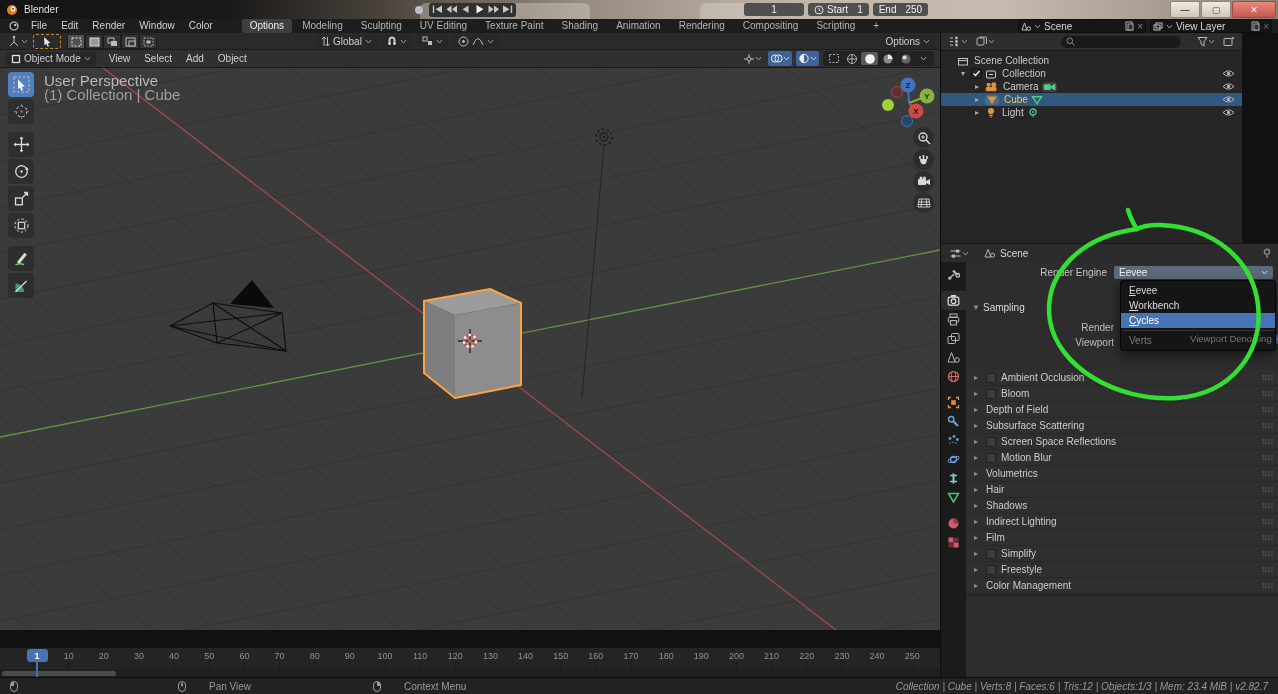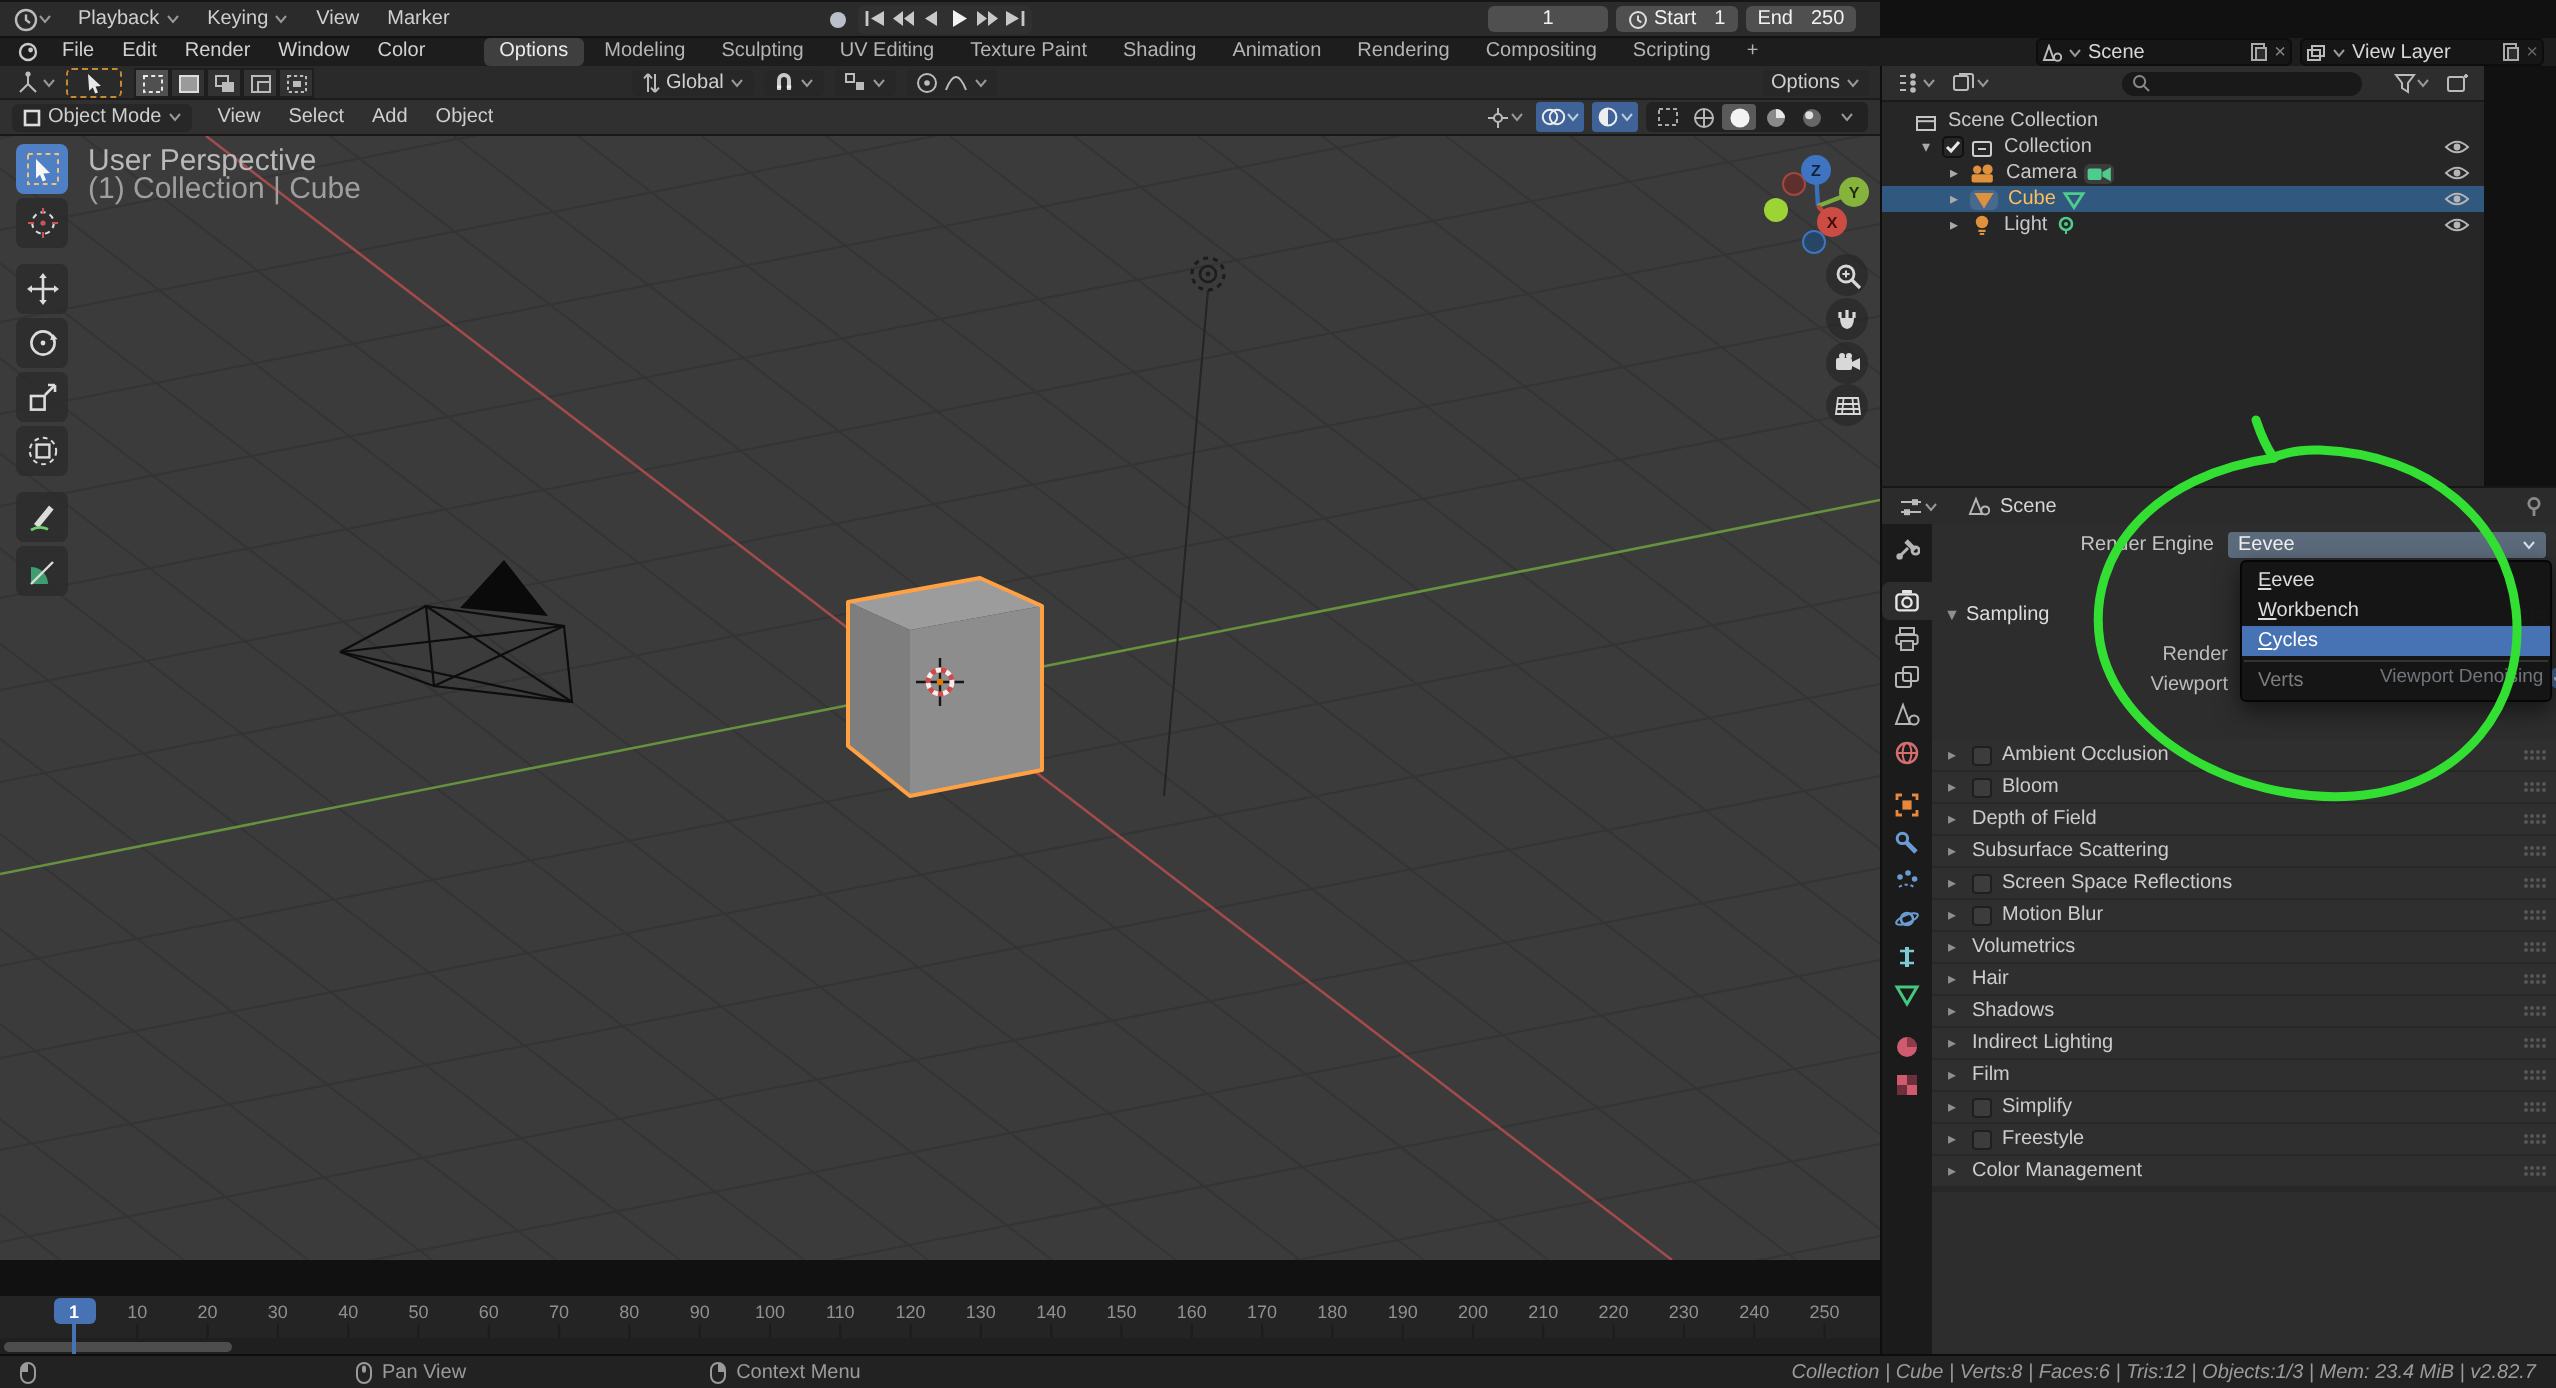--- a/index.html
+++ b/index.html
@@ -96,30 +96,47 @@
 
   
   .tl-header{left:0;top:630px;width:940px;height:18px;background:#2b2b2b;border-top:1px solid #151515;display:flex;align-items:center;padding:0 5px;box-sizing:border-box;}
   .tl-ruler{left:0;top:648px;width:940px;height:29px;background:#242424;}
   .pb-group{display:flex;align-items:center;background:#303030;border-radius:3px;height:14px;padding:0 2px;gap:1px;}
   .pb-btn{width:13px;height:12px;display:flex;align-items:center;justify-content:center;}
   .tl-field{background:#4f4f4f;border-radius:3px;height:13px;display:flex;align-items:center;justify-content:center;color:#f2f2f2;gap:3px;padding:0 6px;}
 
   
   .statusbar{left:0;top:677px;width:1278px;height:17px;background:#222;border-top:1px solid #0d0d0d;display:flex;align-items:center;padding:0 10px;box-sizing:border-box;color:#9a9a9a;}
-  .hint{display:flex;align-items:flex-start;gap:5px;margin-right:12px;}
+  .hint{display:flex;align-items:flex-start;gap:23px;margin-right:12px;}
   .stats{margin-left:auto;color:#9a9a9a;font-style:italic;}
 
   .annotation{left:0;top:0;z-index:50;pointer-events:none;}
 </style>
 </head>
 <body>
 
 <div class="app">
 
+  <div class="titlebar abs">
+    <div class="ghost" style="left:420px;width:170px;"></div>
+    <div class="ghost" style="left:700px;width:60px;"></div>
+    <span style="margin-left:6px;">
+      <svg width="12" height="12">
+          <circle cx="6" cy="6" r="5" fill="#e87d0d"></circle>
+          <circle cx="7" cy="5" r="2.4" fill="#fff"></circle>
+          <circle cx="7" cy="5" r="1.1" fill="#265787"></circle>
+        </svg>
+    </span>
+    <span class="title-text">Blender</span>
+    <div class="winbtns">
+      <div class="winbtn">—</div>
+      <div class="winbtn">▢</div>
+      <div class="winbtn close">✕</div>
+    </div>
+  </div>
 
   <div class="menubar abs">
     <span style="margin:0 4px 0 8px;">
       <svg width="12" height="10">
           <circle cx="6" cy="5" r="4" fill="none" stroke="#c9c9c9" stroke-width="1.2"></circle>
           <circle cx="7.3" cy="4" r="1.2" fill="#c9c9c9"></circle>
         </svg>
     </span>
     <span id="main-menus" class="flex">
         <span class="menu-item">File</span>

